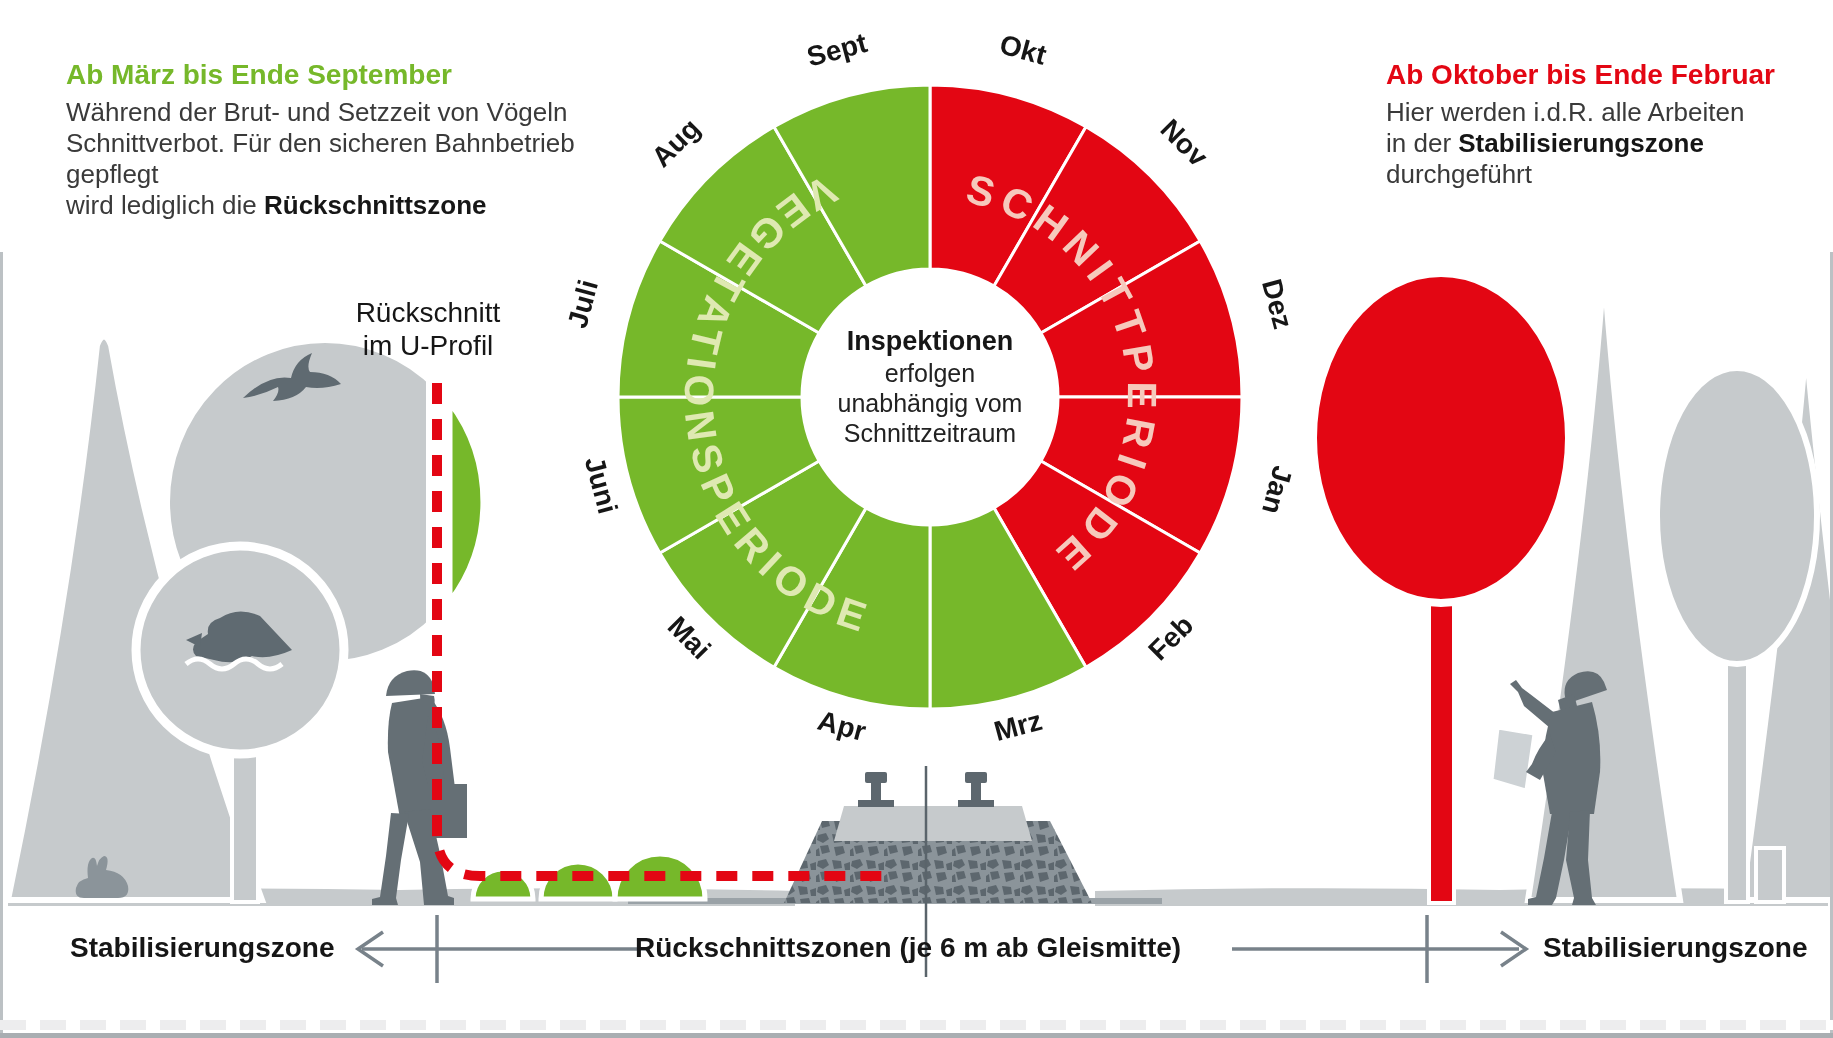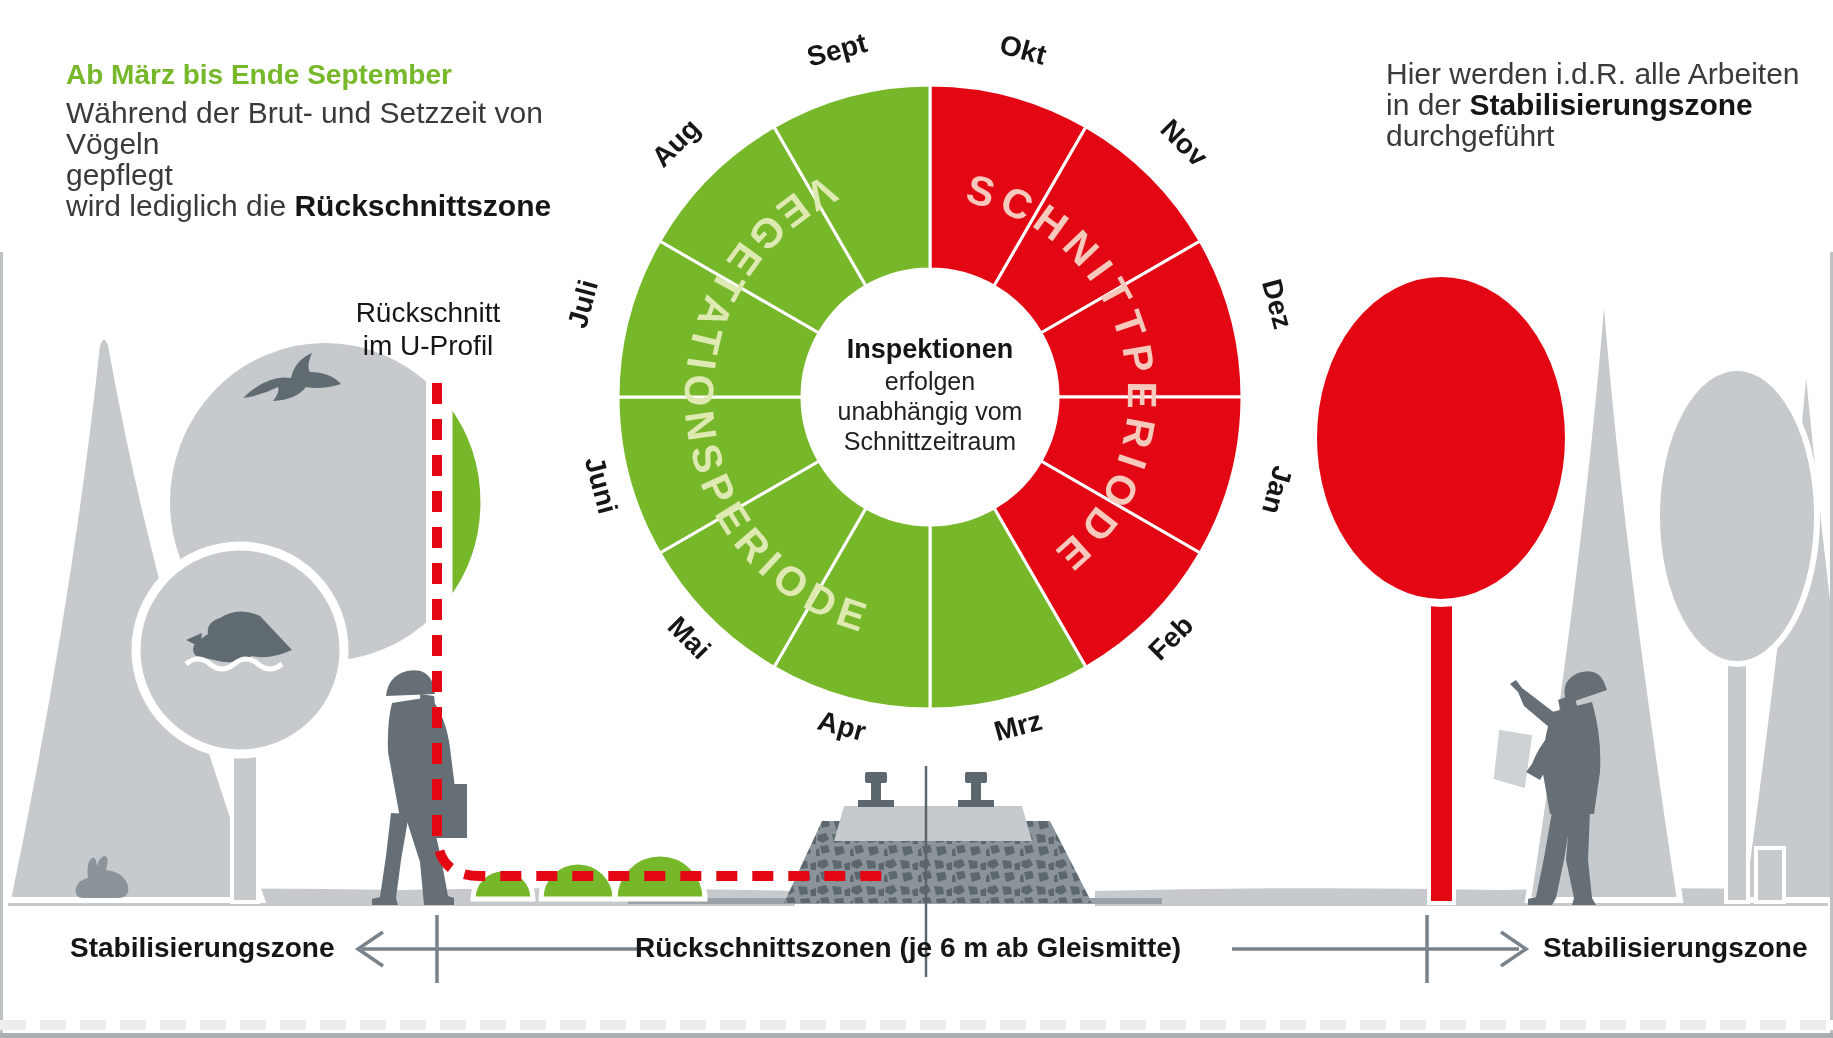--- a/index.html
+++ b/index.html
@@ -5,27 +5,27 @@
   html,body{margin:0;padding:0;background:#fff;}
   .stage{position:relative;width:1833px;height:1038px;background:#fff;overflow:hidden;
          font-family:"Liberation Sans",sans-serif;}
   .stage svg.scene{position:absolute;left:0;top:0;}
 
   
   .note{position:absolute;}
   .note h2{margin:0 0 6px 0;font-size:28px;line-height:33px;font-weight:bold;}
   .note .green-h{color:#76b82a;}
   .note .red-h{color:#e30613;}
-  .note .body-line{font-size:30px;line-height:31px;color:#3a3a3a;}
+  .note .body-line{font-size:26px;line-height:31px;color:#3a3a3a;}
   .note .body-line strong{color:#161616;}
 
   .cutback-label{position:absolute;left:320px;top:296px;width:216px;text-align:center;
                  font-weight:normal;font-size:28px;line-height:33px;color:#161616;}
 
-  .wheel-center{position:absolute;left:795px;top:333px;width:270px;text-align:center;color:#222;}
+  .wheel-center{position:absolute;left:795px;top:325px;width:270px;text-align:center;color:#222;}
   .wheel-center .wc-bold{font-weight:bold;font-size:27px;line-height:33px;color:#161616;}
   .wheel-center .wc-line{font-size:25px;line-height:30px;}
 
   .zone-label{position:absolute;top:932px;font-size:28px;font-weight:bold;color:#161616;white-space:nowrap;}
   .zone-left{left:70px;}
   .zone-mid{left:635px;width:600px;}
   .zone-right{left:1543px;}
 
   
   .month-label{font-family:"Liberation Sans",sans-serif;font-weight:bold;font-size:28px;fill:#161616;}
@@ -179,25 +179,27 @@
       </text>
       <text class="arc-label arc-red" text-anchor="middle">
         <textPath href="#schnitt-arc" startOffset="50%">SCHNITTPERIODE</textPath>
       </text>
     </g>
   </svg>
 
   <div class="note" style="left:66px;top:58px;width:530px;">
     <h2 class="green-h">Ab März bis Ende September</h2>
     <div class="body-line">Während der Brut- und Setzzeit von Vögeln</div>
+    <div class="body-line">Schnittverbot. Für den sicheren Bahnbetrieb</div>
     <div class="body-line">gepflegt</div>
     <div class="body-line"><span>wird lediglich die </span><strong>Rückschnittszone</strong></div>
   </div>
 
   <div class="note" style="left:1386px;top:58px;width:420px;">
+    <h2 class="red-h">Ab Oktober bis Ende Februar</h2>
     <div class="body-line">Hier werden i.d.R. alle Arbeiten</div>
     <div class="body-line"><span>in der </span><strong>Stabilisierungszone</strong></div>
     <div class="body-line">durchgeführt</div>
   </div>
 
   <div class="cutback-label">
     <div>Rückschnitt</div>
     <div>im U-Profil</div>
   </div>
 

